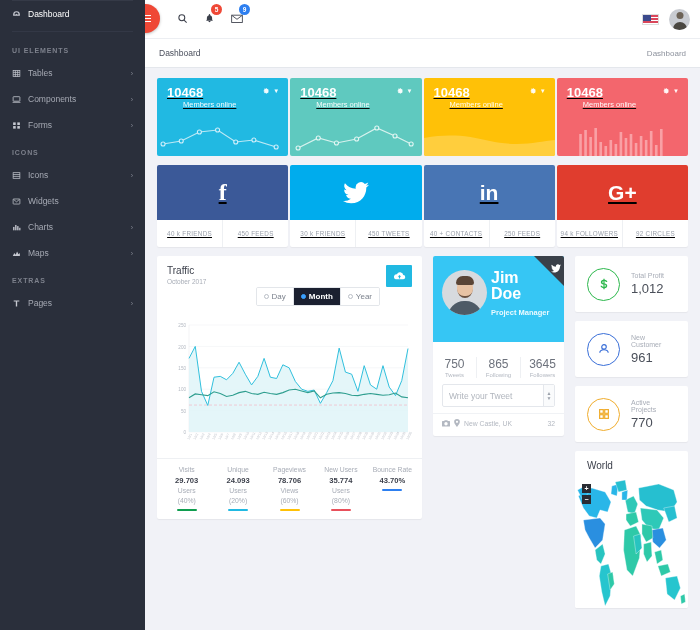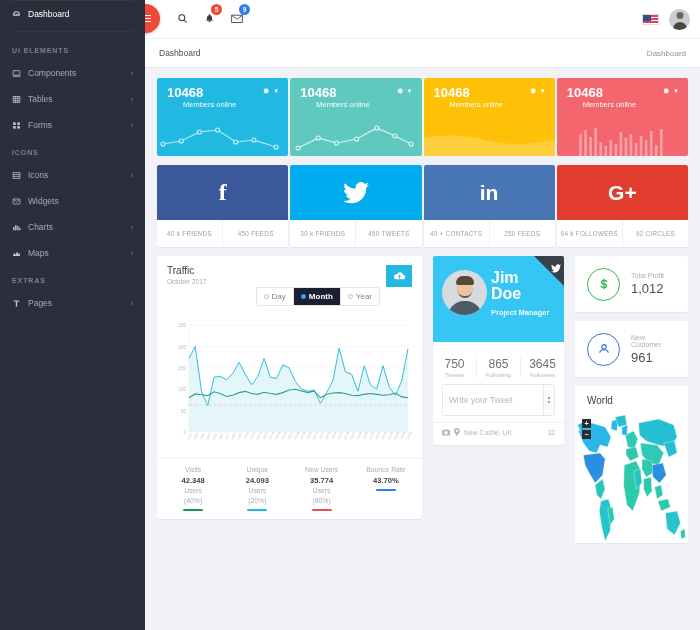--- a/index.html
+++ b/index.html
@@ -85,21 +85,21 @@
   .breadcrumb {
     height: 30px; background: #fff; border-top: 1px solid #eceef2;
     border-bottom: 1px solid #e4e7ec;
     display: flex; align-items: center; padding: 0 14px;
     font-size: 8.5px; color: #4a4f5c;
   }
   .bc-right { margin-left: auto; color: #8d929d; font-size: 8px; }
 
   .content { padding: 10px 12px; }
 
-  .row { display: flex; gap: 2px; margin-bottom: 9px; }
+  .row { display: flex; gap: 2px; margin-bottom: 9px; text-decoration: underline; }
 
   
   .stat {
     flex: 1; height: 78px; border-radius: 2px; position: relative;
     overflow: hidden; color: #fff;
   }
   .stat.c1 { background: #21b9e2; }
   .stat.c2 { background: #5fc9bf; }
   .stat.c3 { background: #ffc107; }
   .stat.c4 { background: #f3666d; }
@@ -195,21 +195,21 @@
   }
   .pf-role { position: absolute; left: 58px; top: 52px; color: #eafaff;
              font-size: 7.5px; font-weight: 700; line-height: 1.2; }
   .pf-stats { display: flex; padding: 7px 0 6px; }
   .pf-stat { flex: 1; text-align: center; margin-top: 8px; }
   .pf-stat + .pf-stat { border-left: 1px solid #eef0f3; }
   .pf-stat .v { font-size: 12px; color: #6d727c; font-weight: 400; }
   .pf-stat .l { font-size: 6px; color: #b3b8c1; margin-top: 1px; }
   .pf-tweet { padding: 0 9px 6px; }
   .tweet-box {
-    border: 1px solid #e4e7ec; border-radius: 2px; height: 32px;
+    border: 1px solid #e4e7ec; border-radius: 2px; height: 23px;
     display: flex; align-items: center; padding: 0 6px;
     font-size: 8.5px; color: #b0b5bd; position: relative;
   }
   .tweet-spin {
     position: absolute; right: 0; top: 0; bottom: 0; width: 11px;
     border-left: 1px solid #e4e7ec; background: #fafbfc;
     display: flex; flex-direction: column; align-items: center; justify-content: center;
     font-size: 5px; color: #9aa0aa; line-height: 1;
   }
   .pf-foot {
@@ -261,36 +261,36 @@
           <path d="M8 2a6 6 0 0 0-6 6v2h12V8a6 6 0 0 0-6-6zm0 2.2a3.8 3.8 0 0 1 3.8 3.8H9.2L8 6.5 6.8 8H4.2A3.8 3.8 0 0 1 8 4.2z"></path>
         </svg>
       </span>
       <span class="nav-label">Dashboard</span>
     </div>
     <div class="nav-sep"></div>
 
     <div class="nav-head">UI ELEMENTS</div>
     <div class="nav-item">
       <span class="nav-ico">
+        <svg width="9" height="9" viewBox="0 0 16 16" fill="none" stroke="currentColor" stroke-width="1.3">
+          <rect x="2" y="2.5" width="12" height="11"></rect>
+            <path d="M2 6h12M2 10h12M6 2.5v11M10 2.5v11"></path>
+        </svg>
+      </span>
+      <span class="nav-label">Tables</span>
+      <span class="nav-caret">›</span>
+    </div>
+    <div class="nav-item">
+      <span class="nav-ico">
         <svg width="9" height="9" viewBox="0 0 16 16" fill="none" stroke="currentColor" stroke-width="1.4">
           <rect x="2" y="3" width="12" height="8" rx="1"></rect>
             <path d="M1 13h14"></path>
         </svg>
       </span>
       <span class="nav-label">Components</span>
-      <span class="nav-caret">›</span>
-    </div>
-    <div class="nav-item">
-      <span class="nav-ico">
-        <svg width="9" height="9" viewBox="0 0 16 16" fill="none" stroke="currentColor" stroke-width="1.3">
-          <rect x="2" y="2.5" width="12" height="11"></rect>
-            <path d="M2 6h12M2 10h12M6 2.5v11M10 2.5v11"></path>
-        </svg>
-      </span>
-      <span class="nav-label">Tables</span>
       <span class="nav-caret">›</span>
     </div>
     <div class="nav-item">
       <span class="nav-ico">
         <svg width="9" height="9" viewBox="0 0 16 16" fill="currentColor">
           <rect x="2" y="2.5" width="4.6" height="4.6"></rect>
             <rect x="9.4" y="2.5" width="4.6" height="4.6"></rect>
           <rect x="2" y="9" width="4.6" height="4.6"></rect>
             <rect x="9.4" y="9" width="4.6" height="4.6"></rect>
         </svg>
@@ -627,31 +627,38 @@
                     <text x="222.22857142857143" y="121" font-size="3.4" fill="#c2c6cd" font-family="Liberation Sans, sans-serif" transform="rotate(-62 222.22857142857143 121)">10/33</text>
                     <text x="228.4857142857143" y="121" font-size="3.4" fill="#c2c6cd" font-family="Liberation Sans, sans-serif" transform="rotate(-62 228.4857142857143 121)">10/34</text>
                     <text x="234.74285714285713" y="121" font-size="3.4" fill="#c2c6cd" font-family="Liberation Sans, sans-serif" transform="rotate(-62 234.74285714285713 121)">10/35</text>
                     <text x="241" y="121" font-size="3.4" fill="#c2c6cd" font-family="Liberation Sans, sans-serif" transform="rotate(-62 241 121)">10/36</text>
                   </svg>
               </div>
             </div>
             <div class="metrics">
               <div class="metric">
                 <div class="metric-label">Visits</div>
-                <div class="metric-value">42.348</div>
+                <div class="metric-value">29.703</div>
                 <div class="metric-label">Users</div>
                 <div class="metric-label">(40%)</div>
                 <div class="metric-bar" style="background:#0f9d4f"></div>
               </div>
               <div class="metric">
                 <div class="metric-label">Unique</div>
                 <div class="metric-value">24.093</div>
                 <div class="metric-label">Users</div>
                 <div class="metric-label">(20%)</div>
                 <div class="metric-bar" style="background:#21b9e2"></div>
+              </div>
+              <div class="metric">
+                <div class="metric-label">Pageviews</div>
+                <div class="metric-value">78.706</div>
+                <div class="metric-label">Views</div>
+                <div class="metric-label">(60%)</div>
+                <div class="metric-bar" style="background:#ffc107"></div>
               </div>
               <div class="metric">
                 <div class="metric-label">New Users</div>
                 <div class="metric-value">35.774</div>
                 <div class="metric-label">Users</div>
                 <div class="metric-label">(80%)</div>
                 <div class="metric-bar" style="background:#e8505b"></div>
               </div>
               <div class="metric">
                 <div class="metric-label">Bounce Rate</div>
@@ -740,20 +747,34 @@
               <svg width="14" height="14" viewBox="0 0 16 16" fill="none" stroke="currentColor" stroke-width="1.3">
                 <circle cx="8" cy="5.6" r="2.6"></circle>
                   <path d="M3.2 12.4c0-2.4 2.1-3.6 4.8-3.6s4.8 1.2 4.8 3.6"></path>
               </svg>
             </div>
             <div>
               <div class="mcard-lbl">New Customer</div>
               <div class="mcard-val">961</div>
             </div>
           </div>
+          <div class="mcard">
+            <div class="mcard-ico mc-orange">
+              <svg width="14" height="14" viewBox="0 0 16 16" fill="none" stroke="currentColor" stroke-width="1.4">
+                <rect x="3" y="3" width="4.2" height="4.2"></rect>
+                  <rect x="8.8" y="3" width="4.2" height="4.2"></rect>
+                <rect x="3" y="8.8" width="4.2" height="4.2"></rect>
+                  <rect x="8.8" y="8.8" width="4.2" height="4.2"></rect>
+              </svg>
+            </div>
+            <div>
+              <div class="mcard-lbl">Active Projects</div>
+              <div class="mcard-val">770</div>
+            </div>
+          </div>
 
           <div class="panel world">
             <div class="world-title">World</div>
             <div class="world-body">
               <div class="zoom-ctl">
                 <div class="zoom-btn">+</div>
                 <div class="zoom-btn">−</div>
               </div>
               <svg viewBox="0 0 270 130" preserveAspectRatio="none">
                 <g stroke="#fff" stroke-width="0.5">

